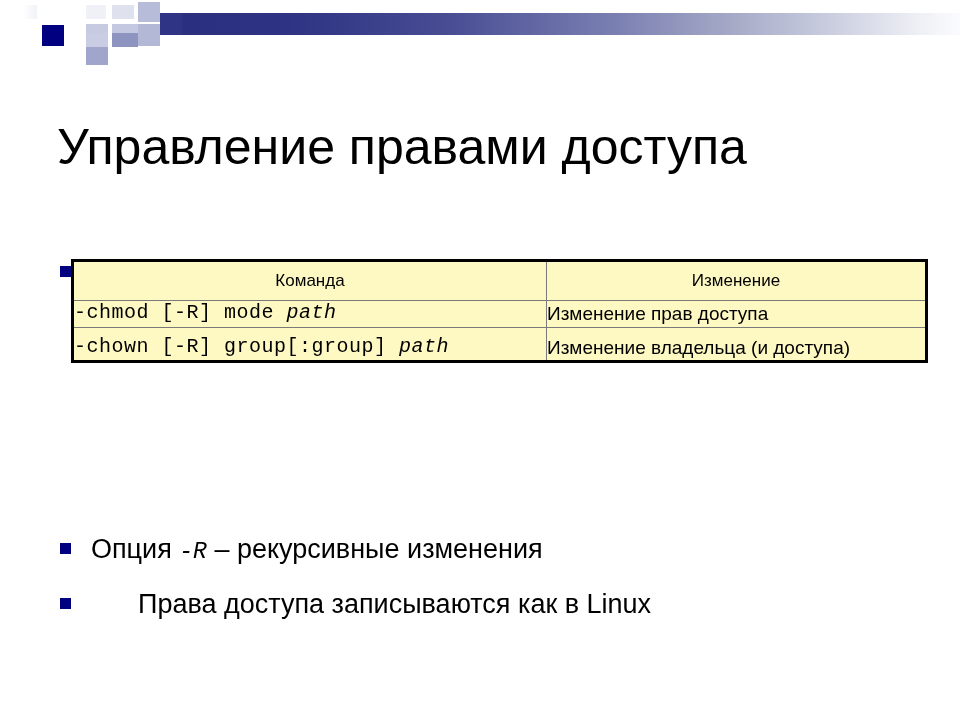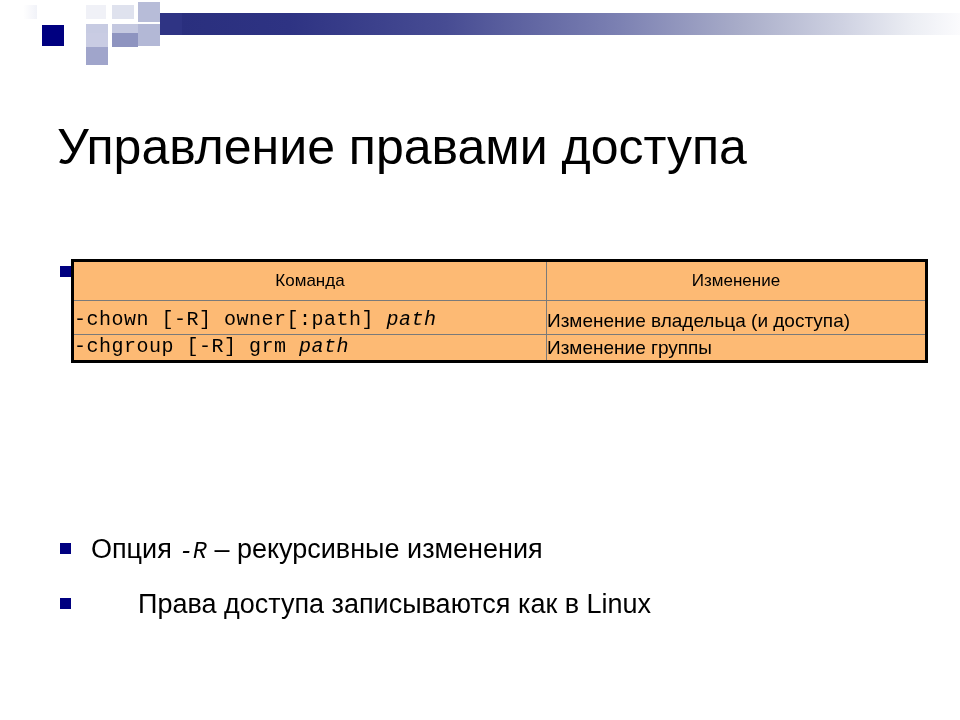--- a/index.html
+++ b/index.html
@@ -100,21 +100,21 @@
   }
 
   
   .cmd-table {
     position: absolute;
     left: 71px;
     top: 259px;
     width: 854px;
     border-collapse: collapse;
     border: 3px solid #000000;
-    background: #fdba74;
+    background: #fef9c3;
     table-layout: fixed;
     padding-left: 16px;
   }
   .cmd-table td, .cmd-table th {
     border: 1px solid #7a7a7a;
     padding: 0;
     vertical-align: top;
   }
   .cmd-table col.c1 { width: 474px; }
   .cmd-table col.c2 { width: 380px; }
@@ -179,32 +179,32 @@
     <col class="c1">
     <col class="c2">
   </colgroup>
   <thead>
     <tr>
       <th class="th-cell">Команда</th>
       <th class="th-cell">Изменение</th>
     </tr>
   </thead>
   <tbody>
+    <tr>
+      <td class="cmd-cell">
+        <span>-chmod [-R] mode </span><span class="path">path</span>
+      </td>
+      <td class="desc-cell">Изменение прав доступа</td>
+    </tr>
     <tr class="row-tall">
       <td class="cmd-cell">
-        <span>-chown [-R] owner[:path] </span><span class="path">path</span>
+        <span>-chown [-R] group[:group] </span><span class="path">path</span>
       </td>
       <td class="desc-cell" style="width:260px;">Изменение владельца (и доступа)</td>
     </tr>
-    <tr>
-      <td class="cmd-cell">
-        <span>-chgroup [-R] grm </span><span class="path">path</span>
-      </td>
-      <td class="desc-cell">Изменение группы</td>
-    </tr>
   </tbody>
 </table>
 
 <div class="bullet-row" id="bullet-option">
   <span class="bullet-mark"></span>
   <span class="bullet-text"><span>Опция </span><span class="mono-inline">-R</span><span> – рекурсивные изменения</span></span>
 </div>
 
 <div class="bullet-row" id="bullet-perm">
   <span class="bullet-mark"></span>

